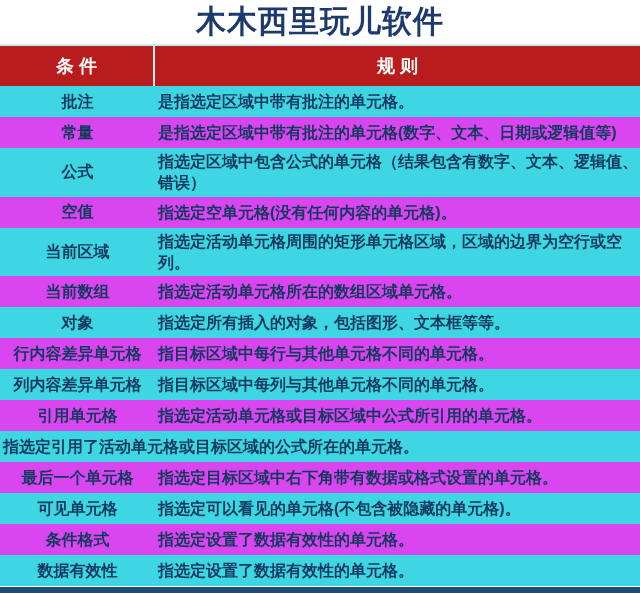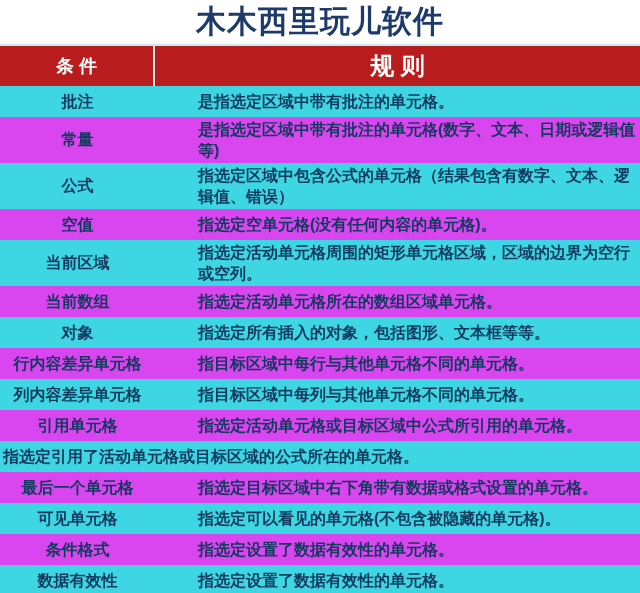--- a/index.html
+++ b/index.html
@@ -29,25 +29,25 @@
   }
   .th-cond {
     width: 155px; box-sizing: border-box; flex: 0 0 auto;
     display: flex; align-items: center; justify-content: center;
     font-size: 18px; font-weight: bold;
     border-right: 2px solid rgba(255,255,255,0.9);
   }
   .th-rule {
     flex: 1 1 auto;
     display: flex; align-items: center; justify-content: center;
-    font-size: 24px; font-weight: bold;
+    font-size: 18px; font-weight: bold;
   }
 
   .tbody { flex: 1 1 auto; display: flex; flex-direction: column; }
-  .row { display: flex; min-height: 31px; flex: 1 0 auto; gap: 40px; }
+  .row { display: flex; min-height: 31px; flex: 1 0 auto; }
   .row.cyan  { background: #3fd6e4; }
   .row.white { background: #d946ef; }
   .cond {
     width: 155px; box-sizing: border-box; flex: 0 0 auto;
     display: flex; align-items: center; justify-content: center;
     text-align: center;
     font-size: 16px; font-weight: bold; color: #12395e;
     padding: 2px 1px; line-height: 20px;
   }
   .rule {

